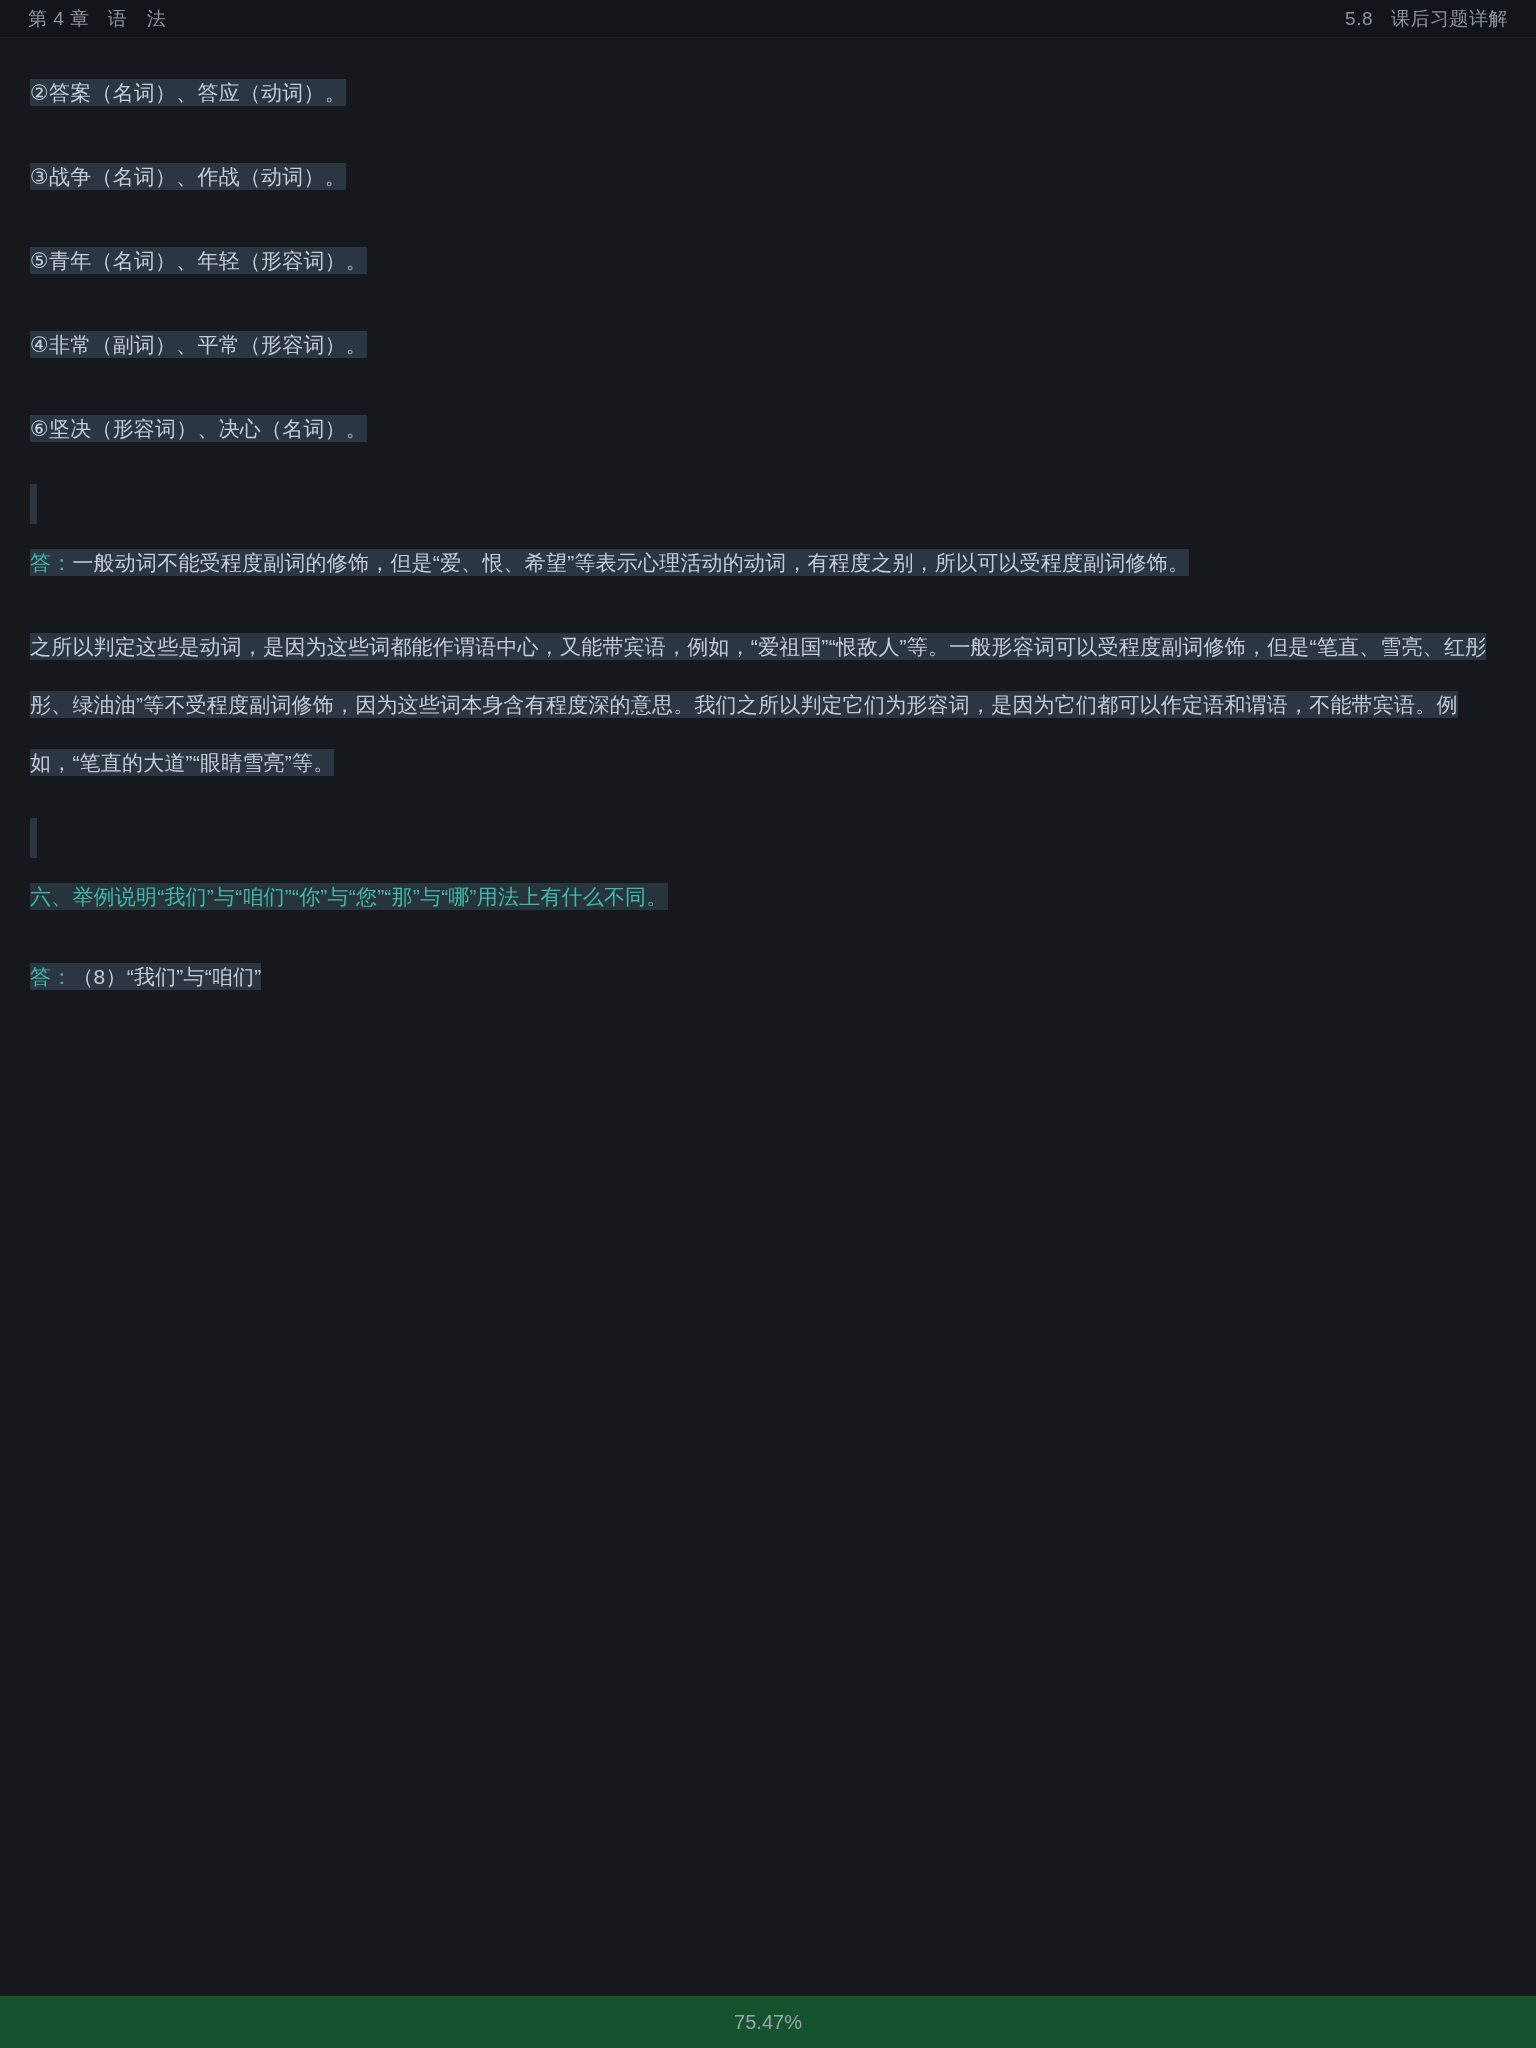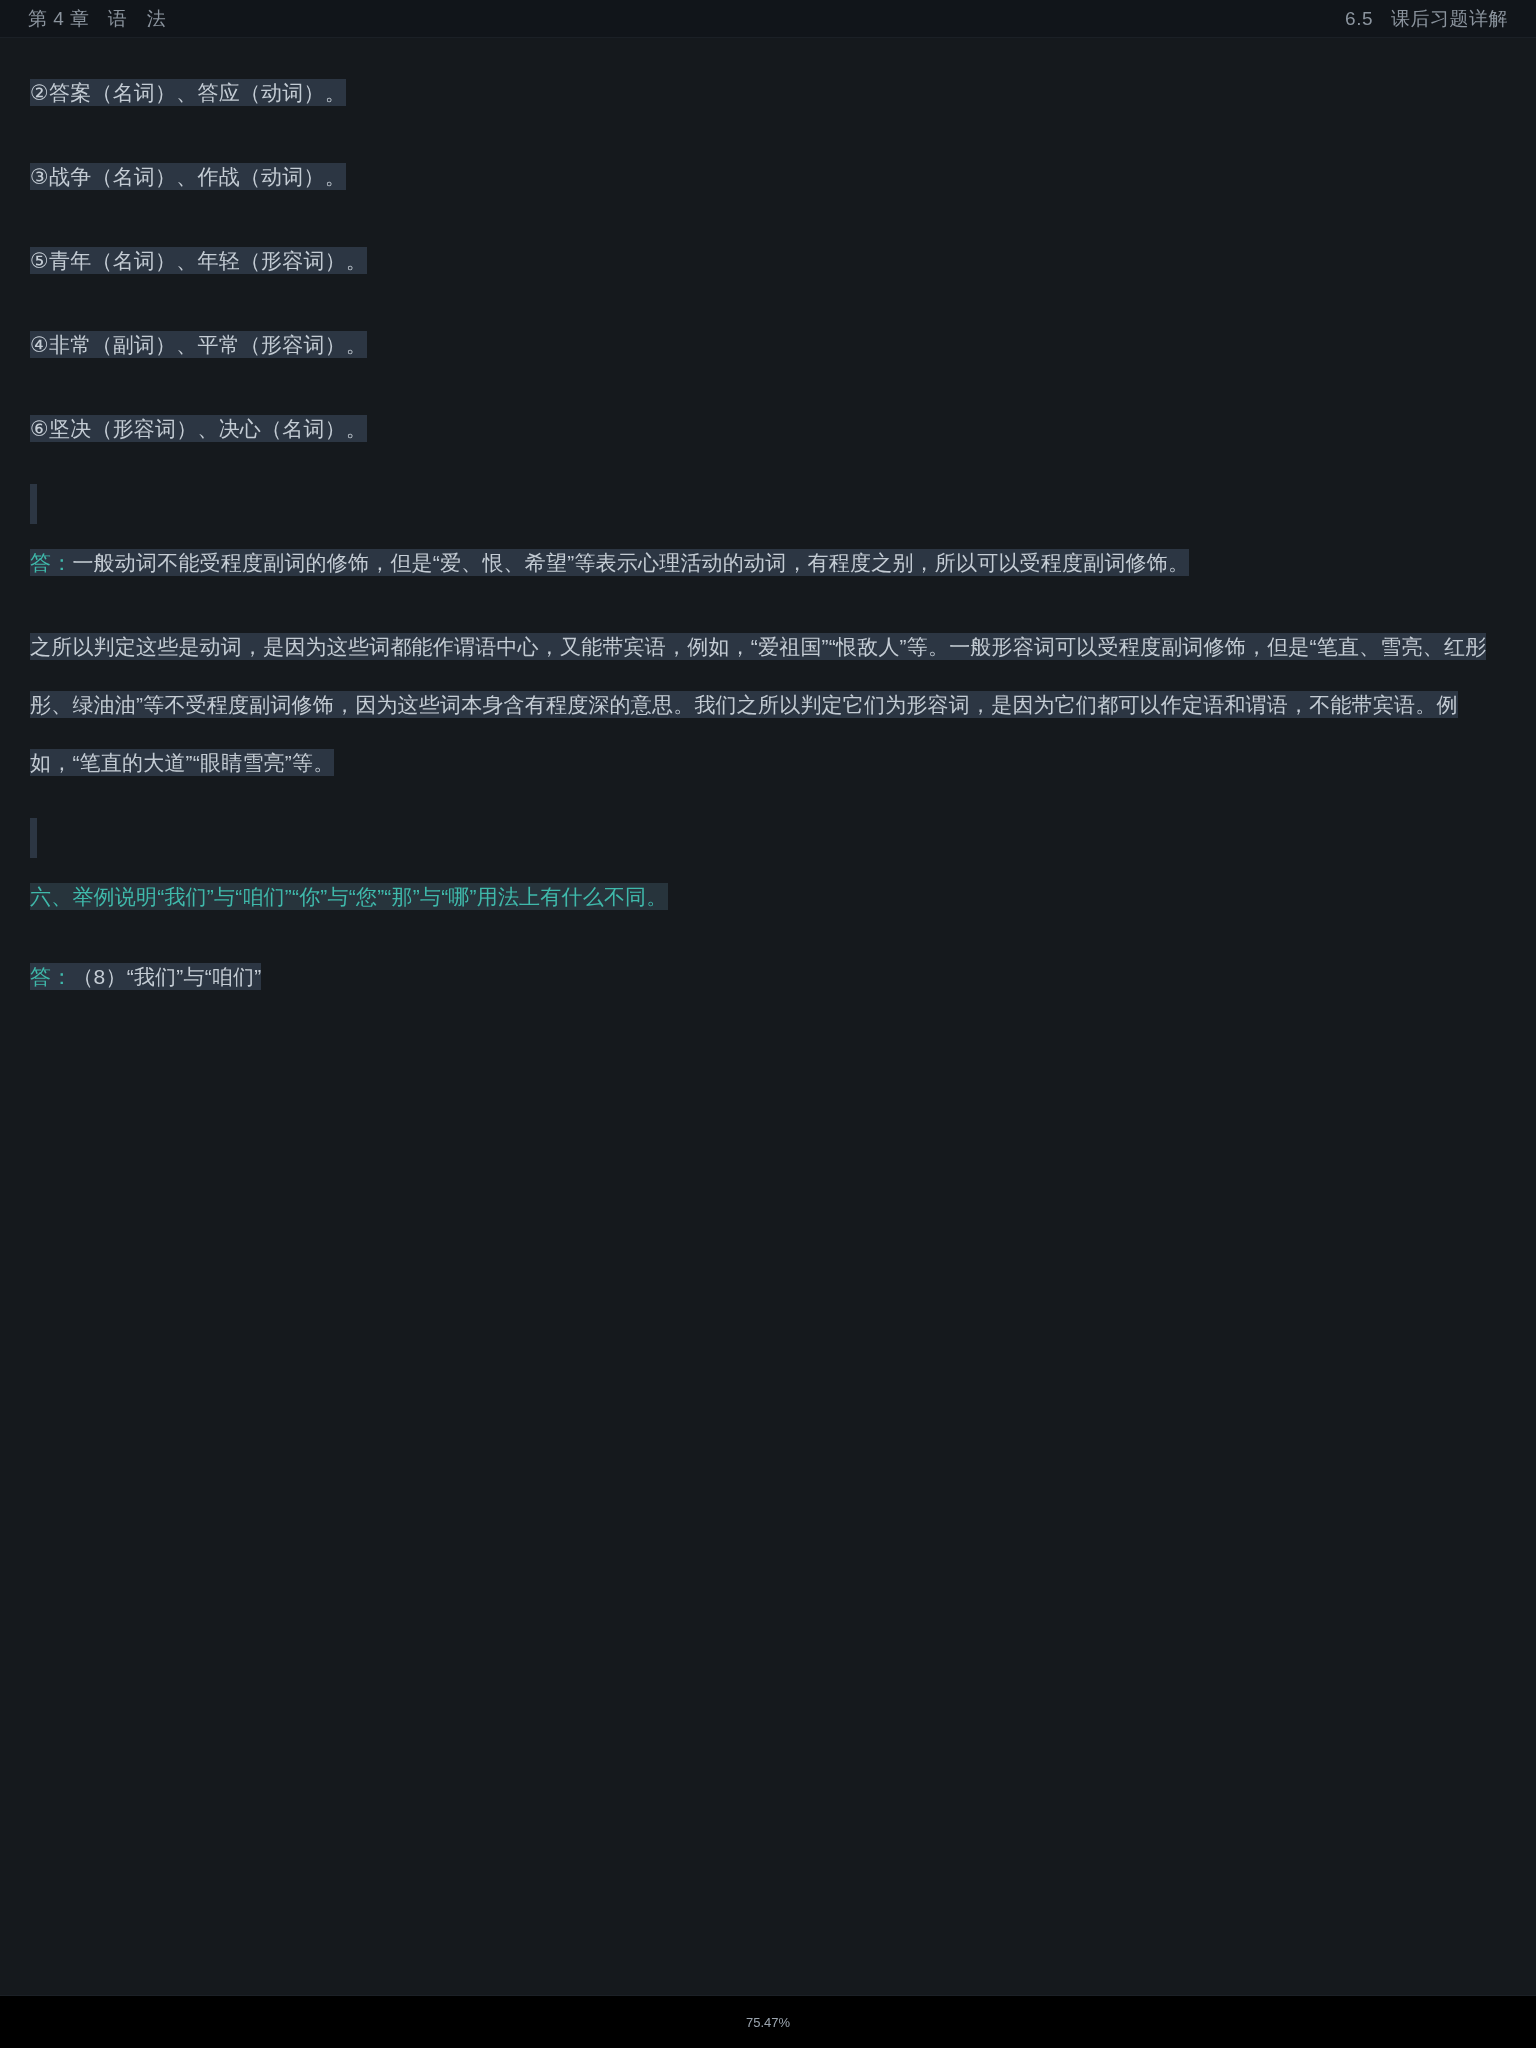--- a/index.html
+++ b/index.html
@@ -83,41 +83,41 @@
     background: #2c3643;
     vertical-align: middle;
   }
   .tight {
     margin-bottom: 22px;
   }
   
   .footer {
     flex: 0 0 52px;
     height: 52px;
-    background: #000000;
+    background: #14532d;
     display: flex;
     align-items: center;
     justify-content: center;
     color: #9aa4ae;
-    font-size: 13px;
+    font-size: 20px;
     border-top: 1px solid #1b2026;
   }
 </style>
 </head>
 <body>
 
 <div class="page">
 
   <div class="header">
     <div class="header-left">
       <span>第 4 章</span>
       <span>语　法</span>
     </div>
     <div class="header-right">
-      <span>6.5</span>
+      <span>5.8</span>
       <span>课后习题详解</span>
     </div>
   </div>
 
   <div class="content">
 
     <p class="para"><span class="hl">②答案（名词）、答应（动词）。</span></p>
 
     <p class="para"><span class="hl">③战争（名词）、作战（动词）。</span></p>
 

